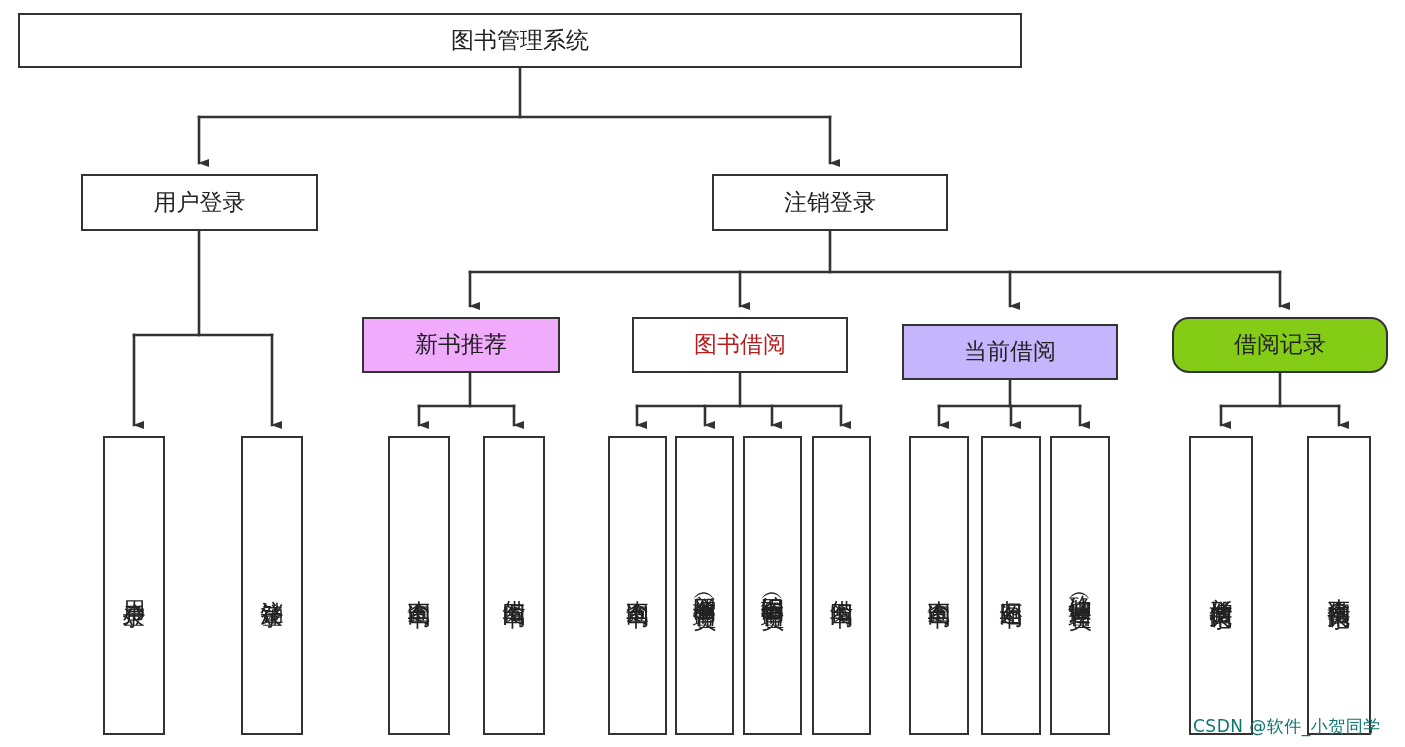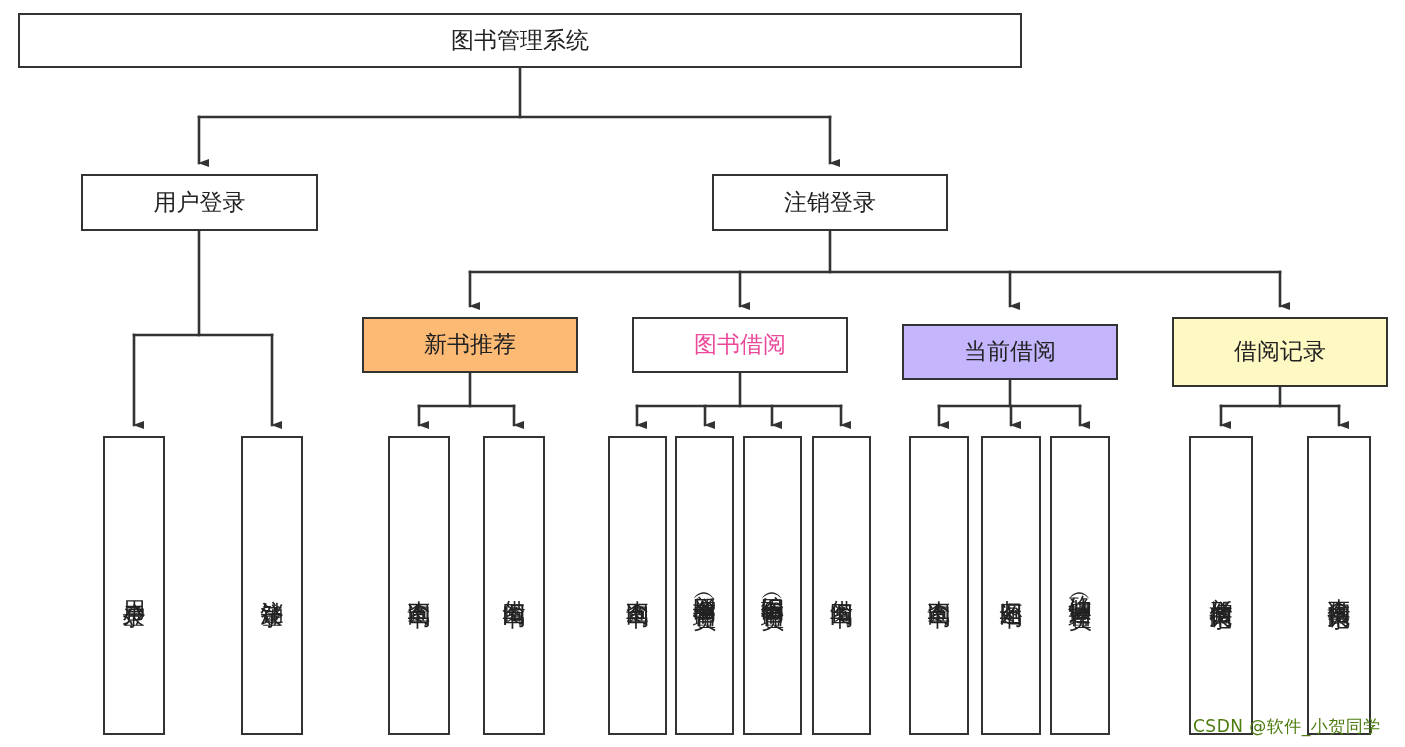--- a/index.html
+++ b/index.html
@@ -116,30 +116,30 @@
   <div id="node-layer">
       <div class="node horizontal" style="left: 18px; top: 13px; width: 1004px; height: 55px; border-color: rgb(51, 51, 51); background: rgb(255, 255, 255);">
         <span class="node-label" style="color: rgb(34, 34, 34);">图书管理系统</span>
       </div>
       <div class="node horizontal" style="left: 81px; top: 174px; width: 237px; height: 57px; border-color: rgb(51, 51, 51); background: rgb(255, 255, 255);">
         <span class="node-label" style="color: rgb(34, 34, 34);">用户登录</span>
       </div>
       <div class="node horizontal" style="left: 712px; top: 174px; width: 236px; height: 57px; border-color: rgb(51, 51, 51); background: rgb(255, 255, 255);">
         <span class="node-label" style="color: rgb(34, 34, 34);">注销登录</span>
       </div>
-      <div class="node horizontal" style="left: 362px; top: 317px; width: 216px; height: 56px; border-color: rgb(51, 51, 51); background: #fdba74;">
+      <div class="node horizontal" style="left: 362px; top: 317px; width: 198px; height: 56px; border-color: rgb(51, 51, 51); background: #f0abfc;">
         <span class="node-label" style="color: rgb(34, 34, 34);">新书推荐</span>
       </div>
       <div class="node horizontal" style="left: 632px; top: 317px; width: 216px; height: 56px; border-color: rgb(51, 51, 51); background: rgb(255, 255, 255);">
-        <span class="node-label" style="color: #ec4899;">图书借阅</span>
+        <span class="node-label" style="color: #b91c1c;">图书借阅</span>
       </div>
       <div class="node horizontal" style="left: 902px; top: 324px; width: 216px; height: 56px; border-color: rgb(51, 51, 51); background: #c4b5fd;">
         <span class="node-label" style="color: rgb(34, 34, 34);">当前借阅</span>
       </div>
-      <div class="node horizontal" style="left: 1172px; top: 317px; width: 216px; height: 70px; border-color: rgb(51, 51, 51); background: #fef9c3;">
+      <div class="node horizontal" style="left: 1172px; top: 317px; width: 216px; height: 56px; border-color: rgb(51, 51, 51); background: #84cc16; border-radius: 17px;">
         <span class="node-label" style="color: rgb(34, 34, 34);">借阅记录</span>
       </div>
       <div class="node vertical" style="left: 103px; top: 436px; width: 62px; height: 299px; border-color: rgb(51, 51, 51); background: rgb(255, 255, 255);">
         <span class="node-label" style="color: rgb(34, 34, 34);">用户登录</span>
       </div>
       <div class="node vertical" style="left: 241px; top: 436px; width: 62px; height: 299px; border-color: rgb(51, 51, 51); background: rgb(255, 255, 255);">
         <span class="node-label" style="color: rgb(34, 34, 34);">注销登录</span>
       </div>
       <div class="node vertical" style="left: 388px; top: 436px; width: 62px; height: 299px; border-color: rgb(51, 51, 51); background: rgb(255, 255, 255);">
         <span class="node-label" style="color: rgb(34, 34, 34);">查询图书</span>
@@ -169,15 +169,15 @@
         <span class="node-label" style="color: rgb(34, 34, 34);">确认归还（管理员）</span>
       </div>
       <div class="node vertical" style="left: 1189px; top: 436px; width: 64px; height: 299px; border-color: rgb(51, 51, 51); background: rgb(255, 255, 255);">
         <span class="node-label" style="color: rgb(34, 34, 34);">新增借阅记录</span>
       </div>
       <div class="node vertical" style="left: 1307px; top: 436px; width: 64px; height: 299px; border-color: rgb(51, 51, 51); background: rgb(255, 255, 255);">
         <span class="node-label" style="color: rgb(34, 34, 34);">查询借阅记录</span>
       </div>
     </div>
 
-  <div class="watermark" style="left: 1193px; top: 715px; color: #4d7c0f; text-align: center;">CSDN @软件_小贺同学</div>
+  <div class="watermark" style="left: 1193px; top: 715px; color: #0f766e; text-align: center;">CSDN @软件_小贺同学</div>
 
 </div>
 
 </body></html>

